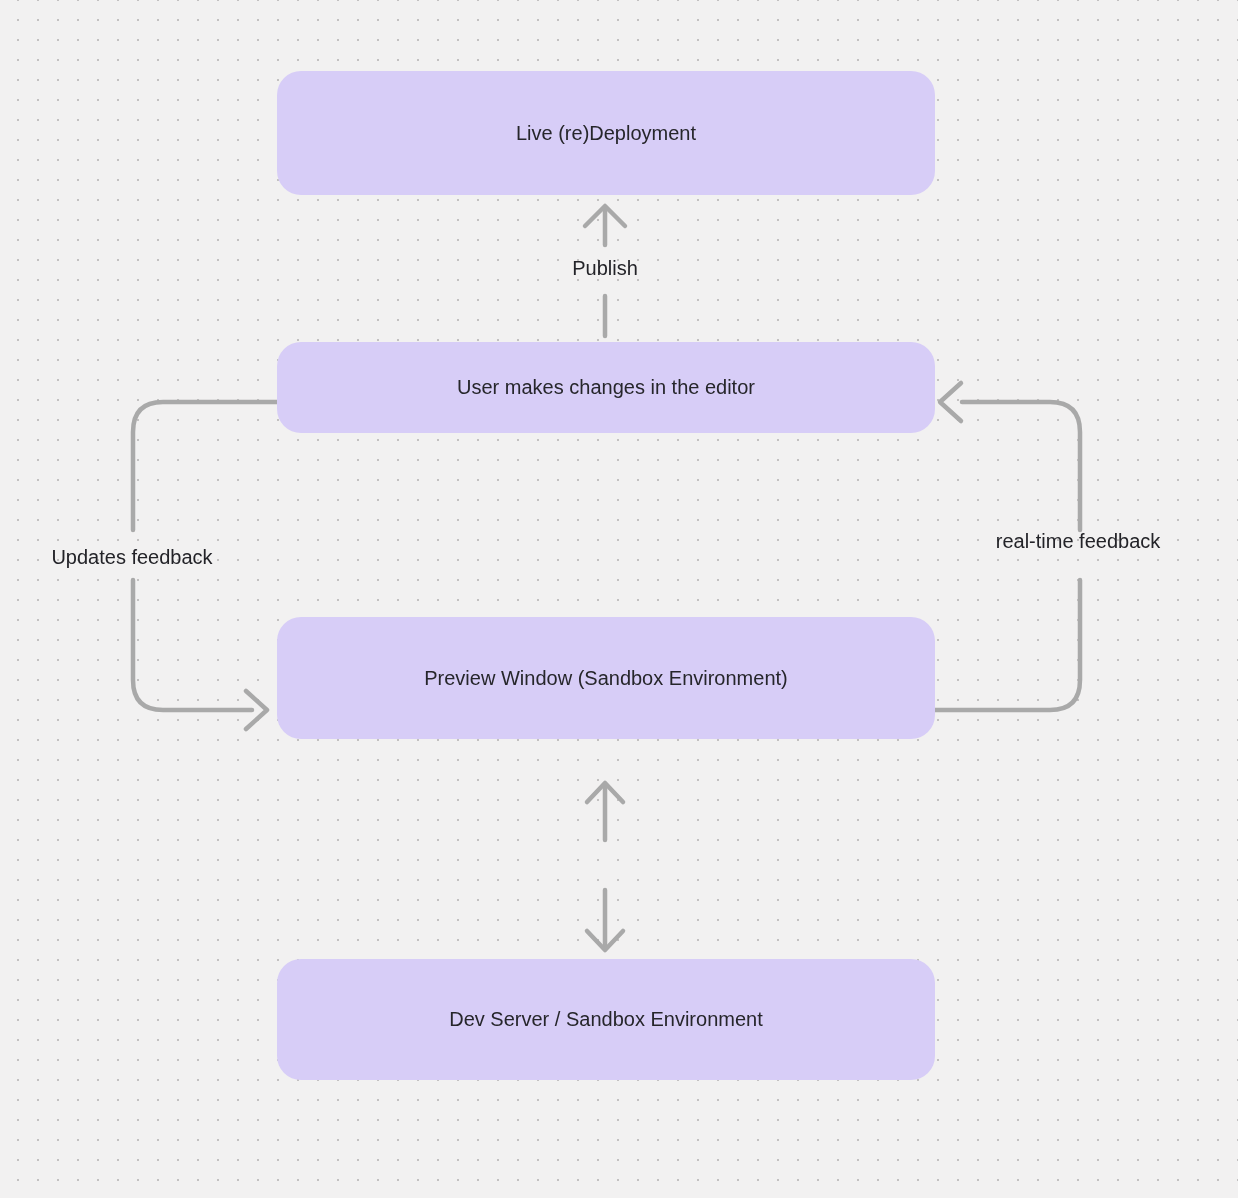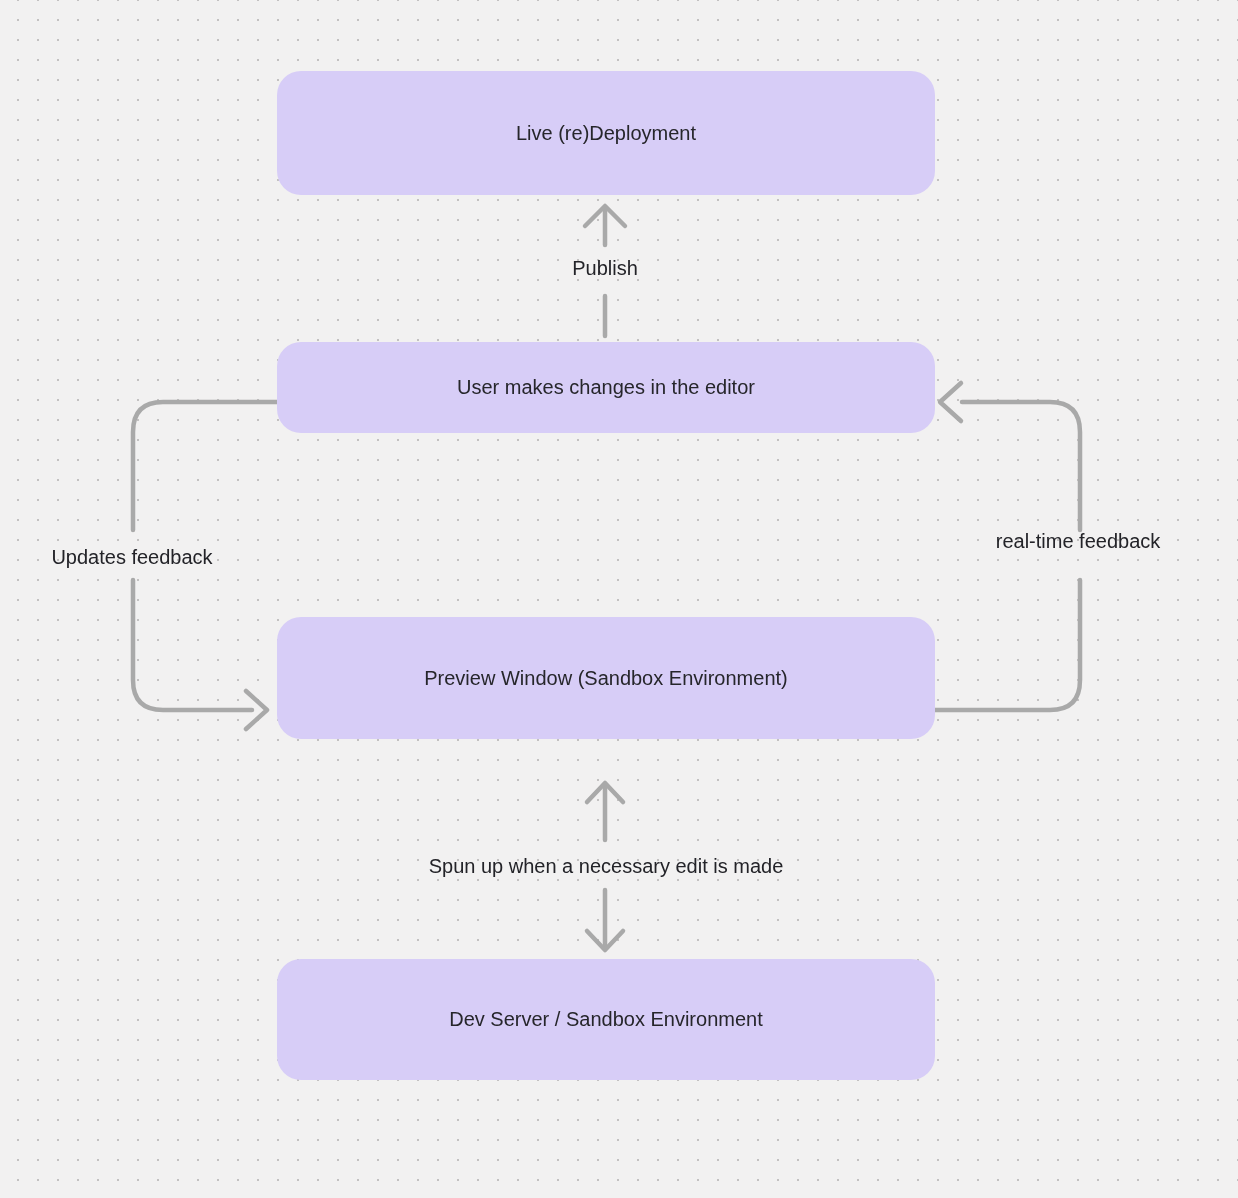--- a/index.html
+++ b/index.html
@@ -111,15 +111,14 @@
     <span>Preview Window (Sandbox Environment)</span>
   </div>
 
   <div class="node node-4">
     <span>Dev Server / Sandbox Environment</span>
   </div>
 
   <div class="edge-label label-publish">Publish</div>
   <div class="edge-label label-updates">Updates feedback</div>
   <div class="edge-label label-feedback">real-time feedback</div>
-  <div class="edge-label label-spunup">Spun up when a necessary edit is made</div>
 
 </div>
 
 </body></html>

